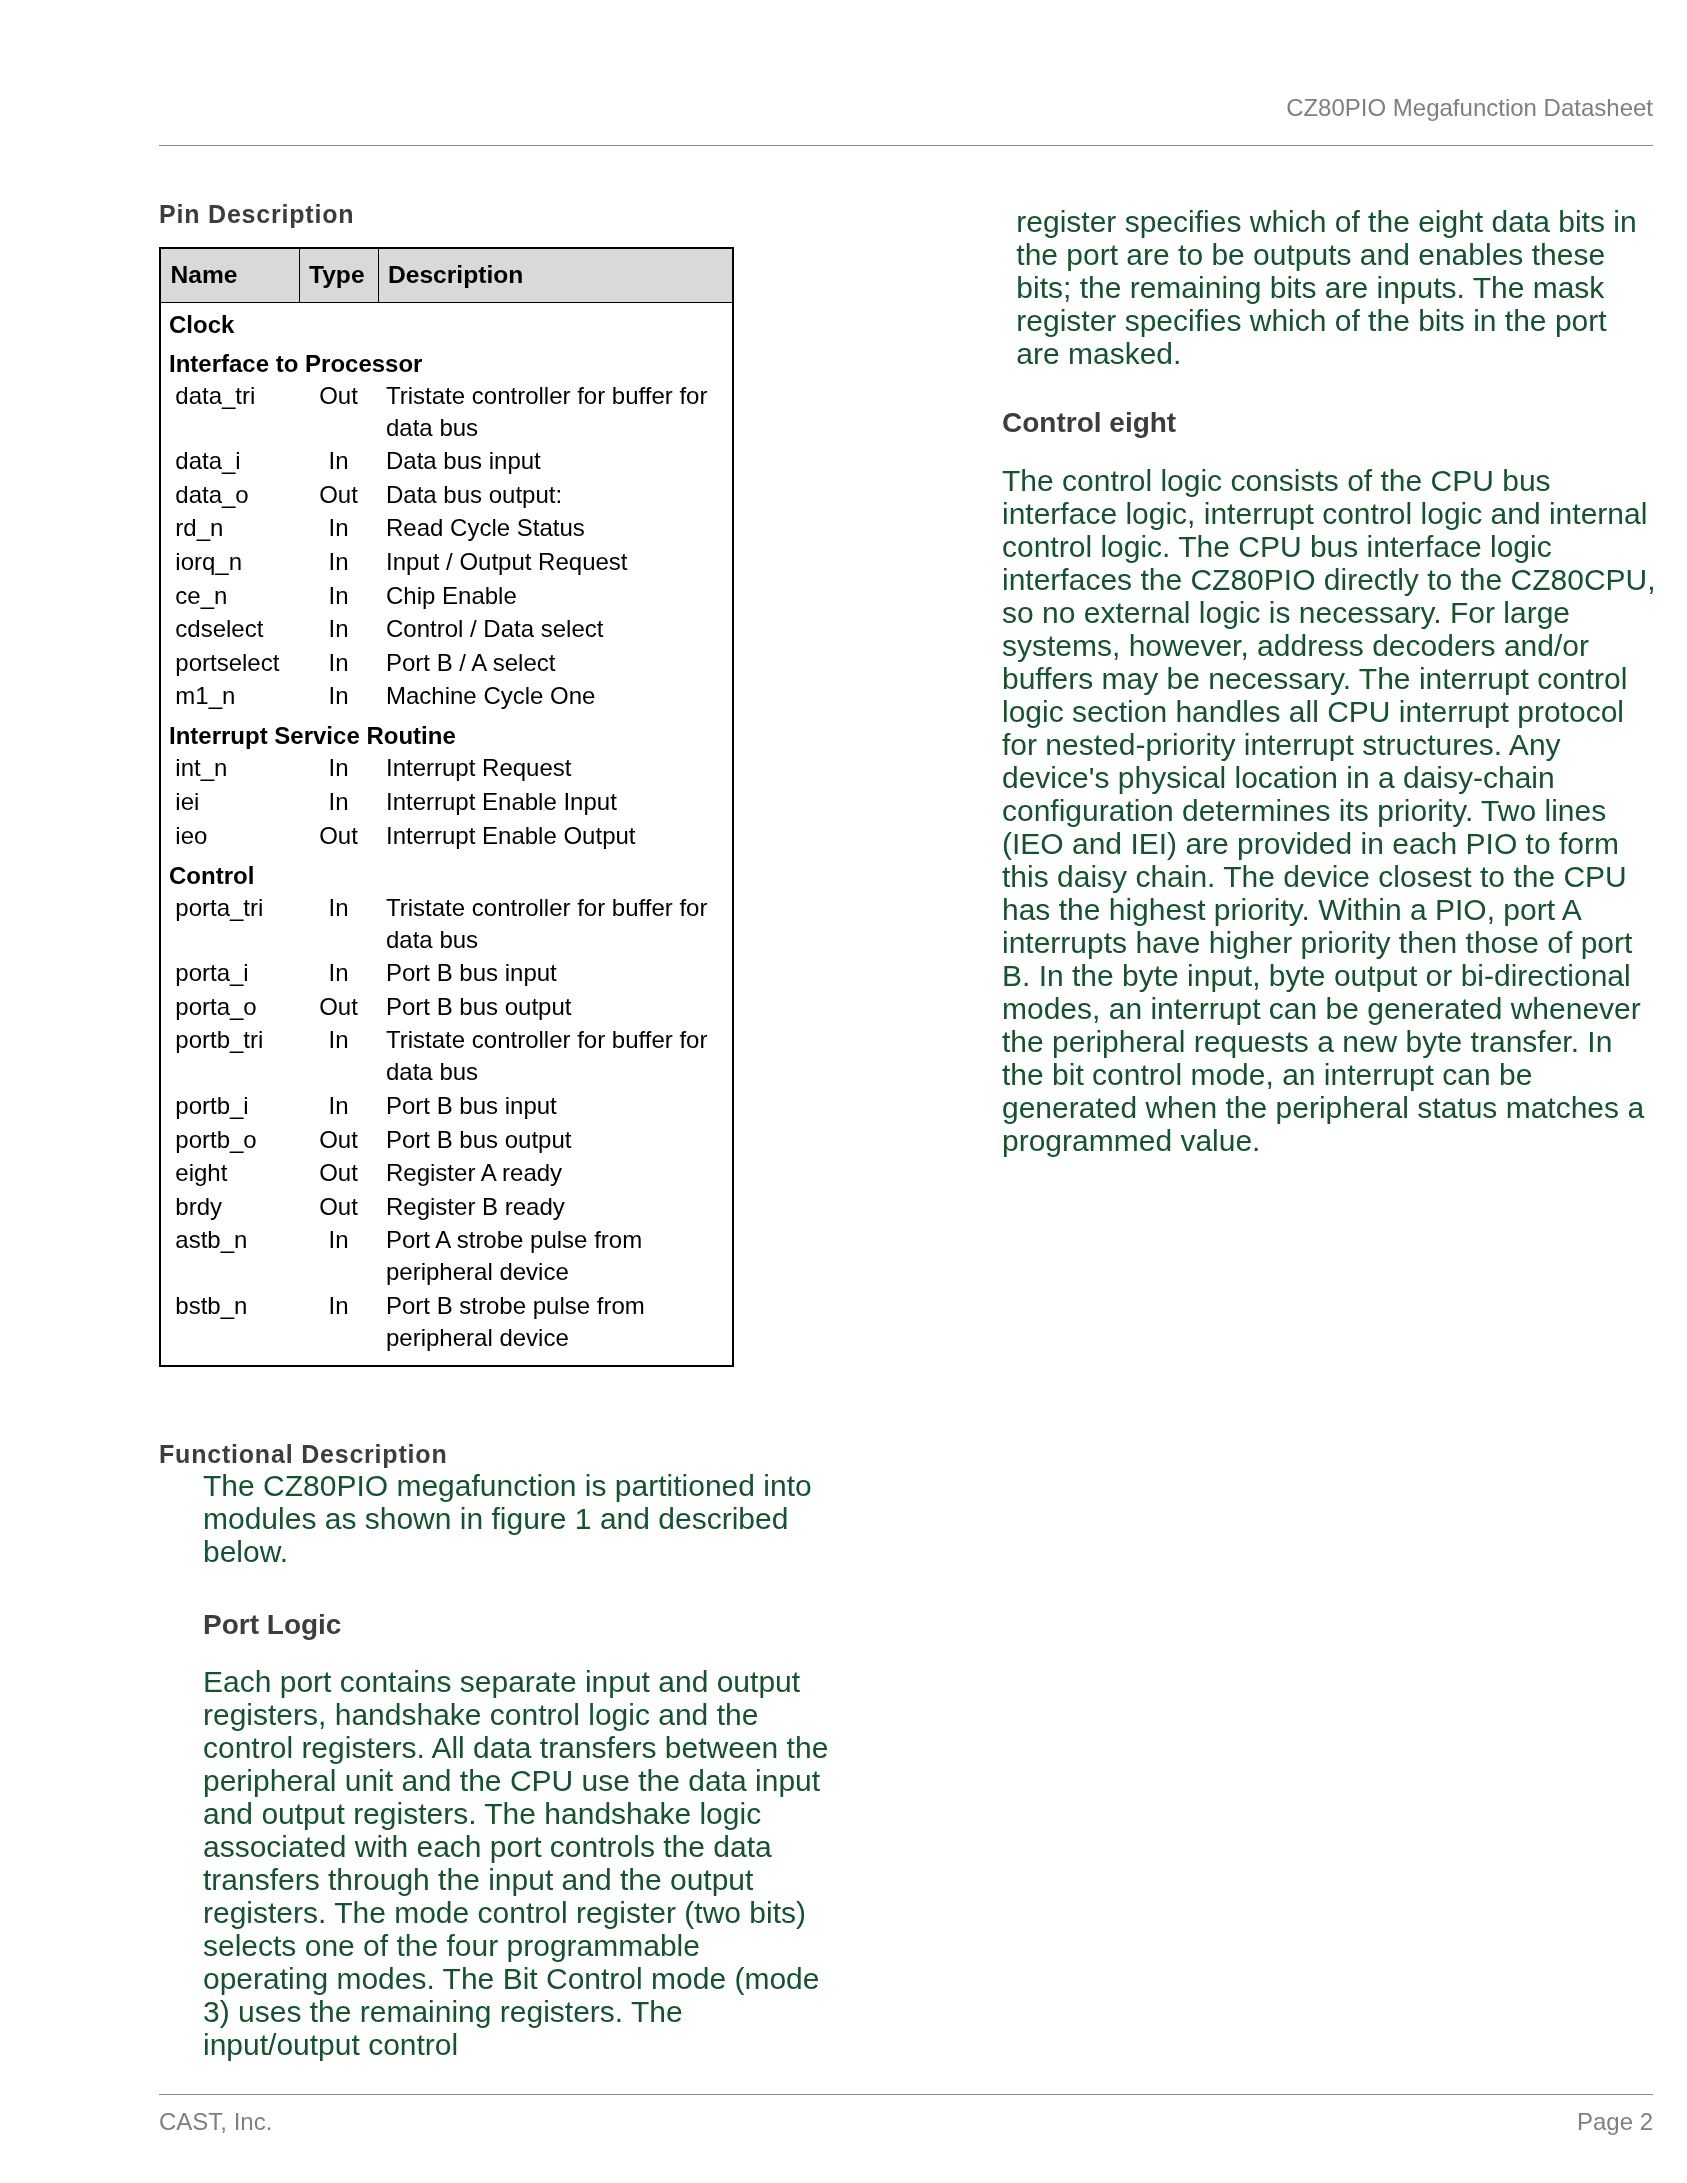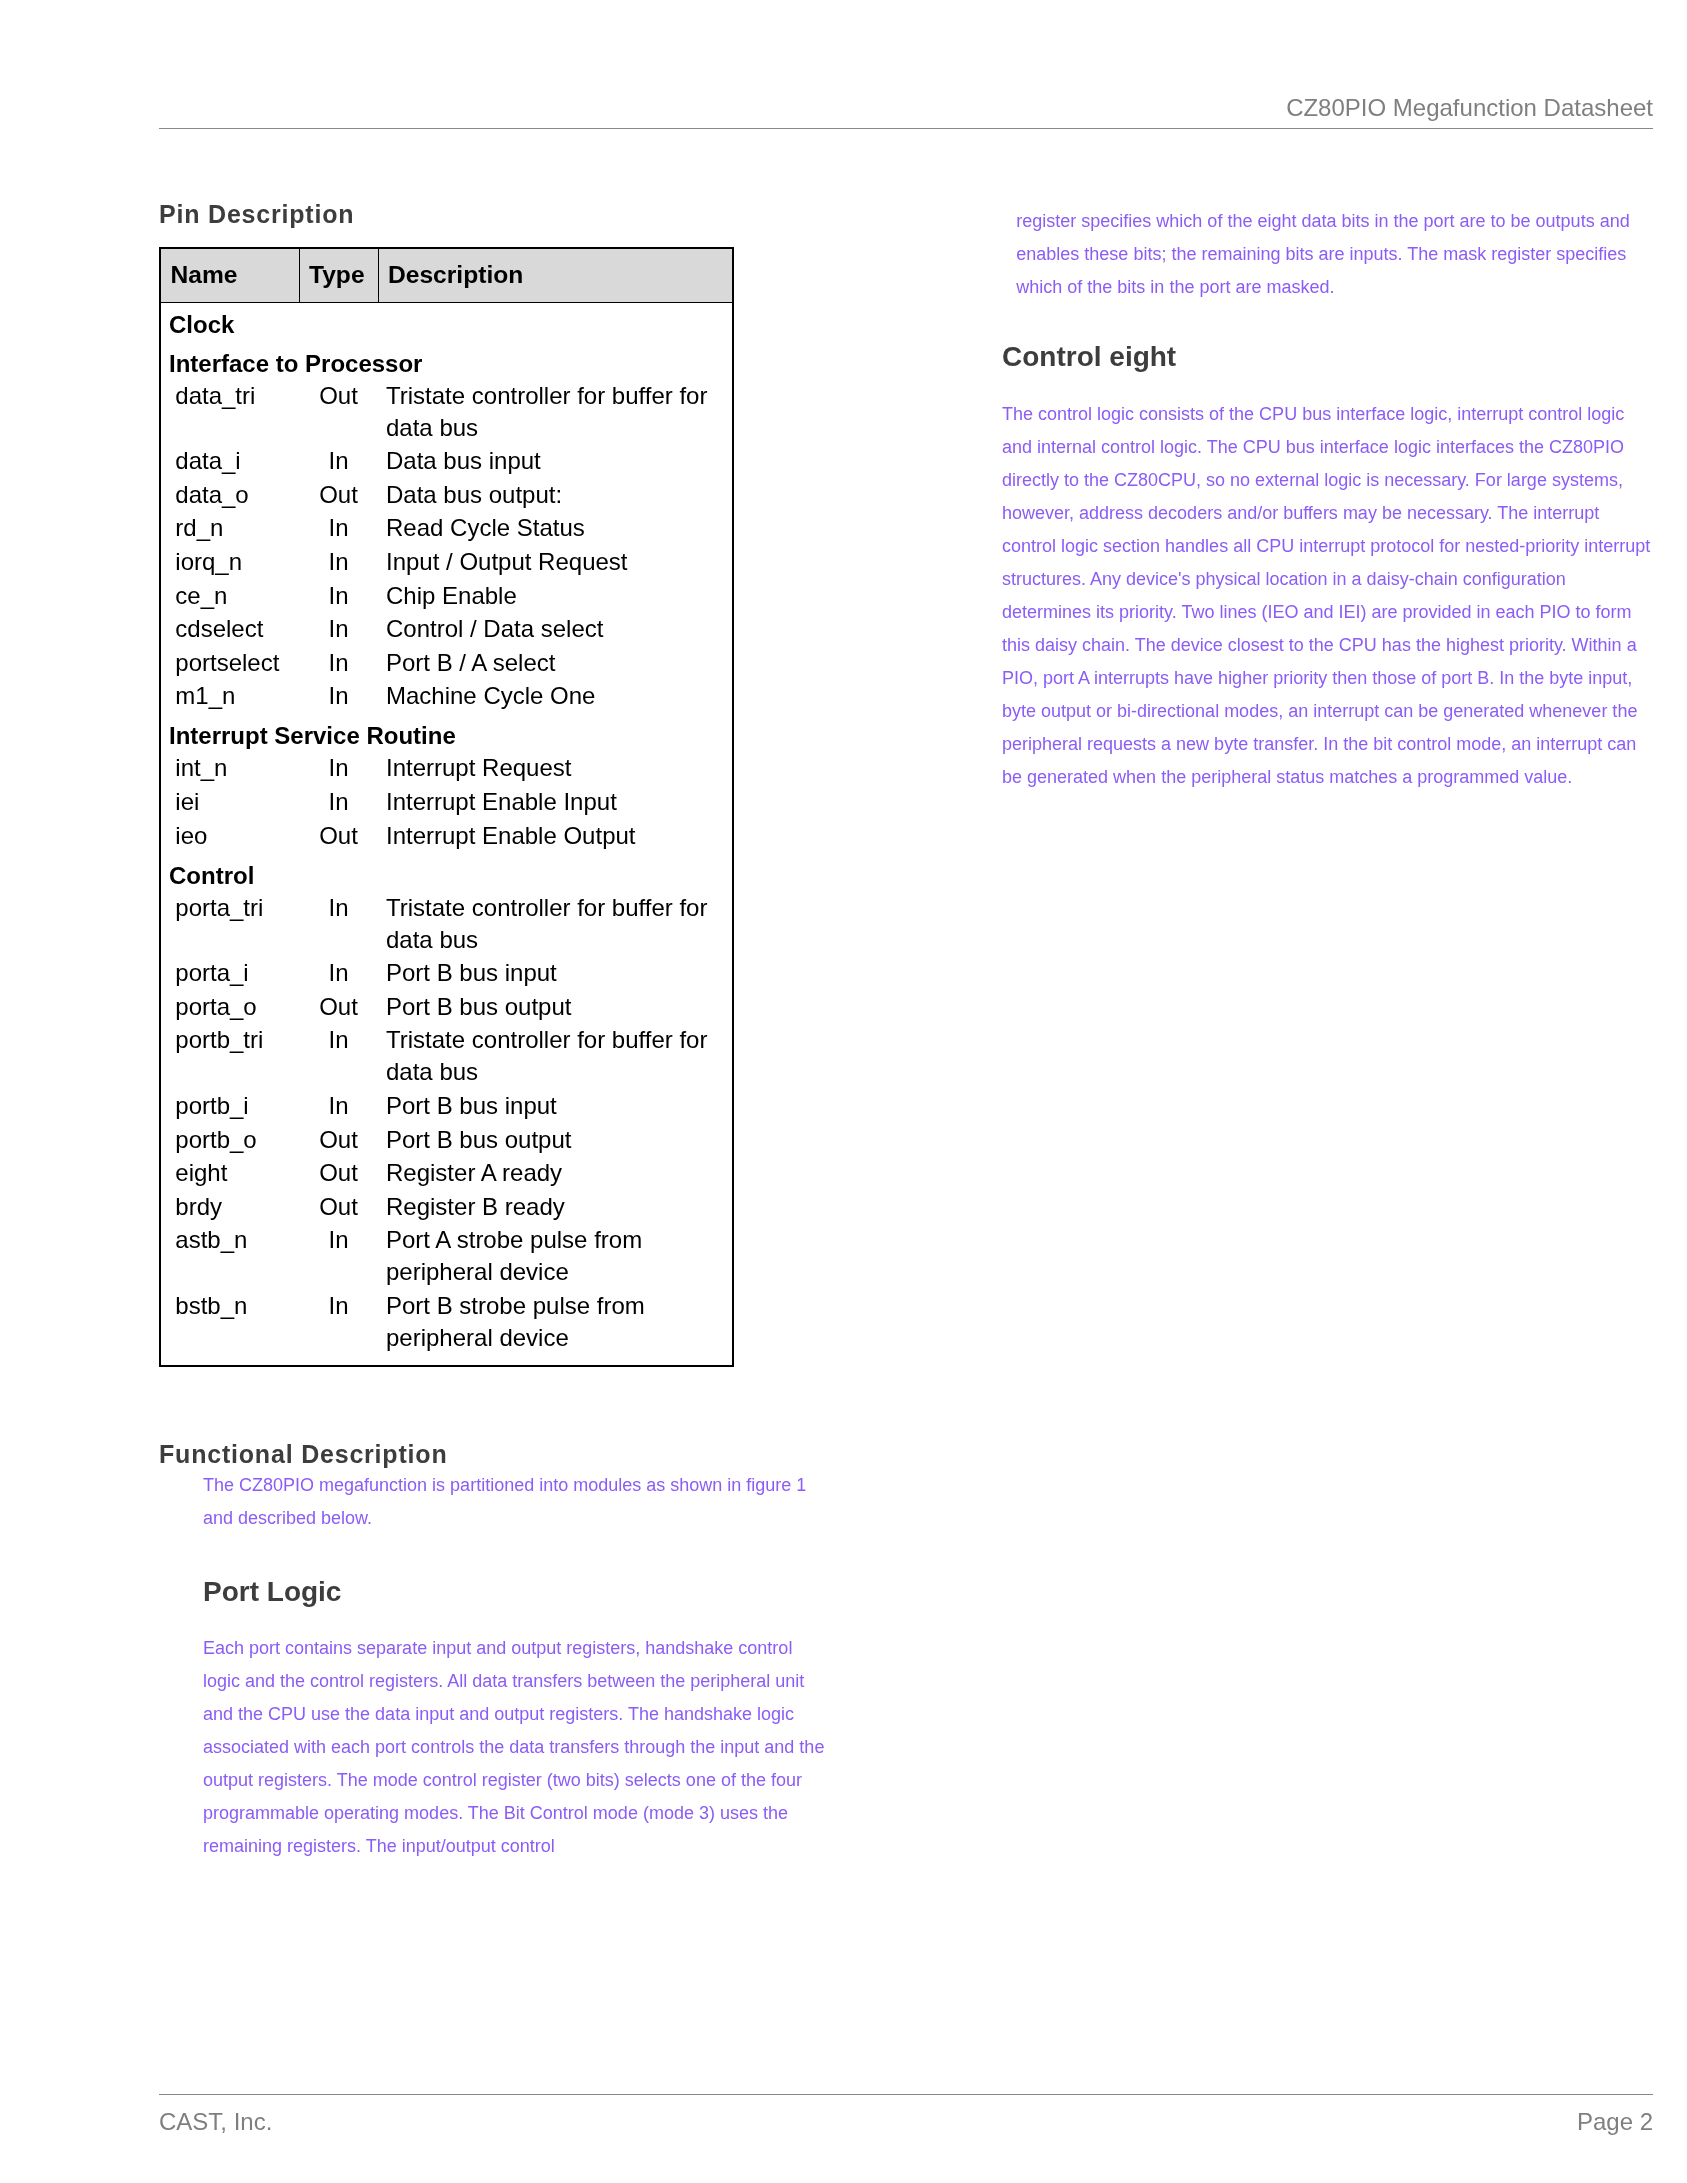--- a/index.html
+++ b/index.html
@@ -12,21 +12,21 @@
     font-family: "Liberation Sans", sans-serif;
     color: #000000;
     overflow: hidden;
   }
   
   .header {
     position: absolute;
     left: 159px;
     width: 1494px;
     top: 94px;
-    padding-bottom: 6px;
+    padding-bottom: 23px;
     border-bottom: 1.6px solid #888888;
     text-align: right;
     color: #7f7f7f;
     font-size: 24px;
   }
   
   .footer {
     position: absolute;
     left: 159px;
     width: 1494px;
@@ -56,23 +56,23 @@
     font-weight: bold;
     color: #3d3d3d;
     letter-spacing: 0.8px;
   }
   h2 {
     font-size: 28px;
     font-weight: bold;
     color: #3d3d3d;
   }
   p {
-    font-size: 18px;
+    font-size: 30px;
     line-height: 33px;
-    color: #8b5cf6;
+    color: #14532d;
   }
   
   table.pin-table {
     margin-top: 17.5px;
     width: 575px;
     border-collapse: collapse;
     border: 2.4px solid #000000;
     font-size: 24px;
   }
   table.pin-table th {

